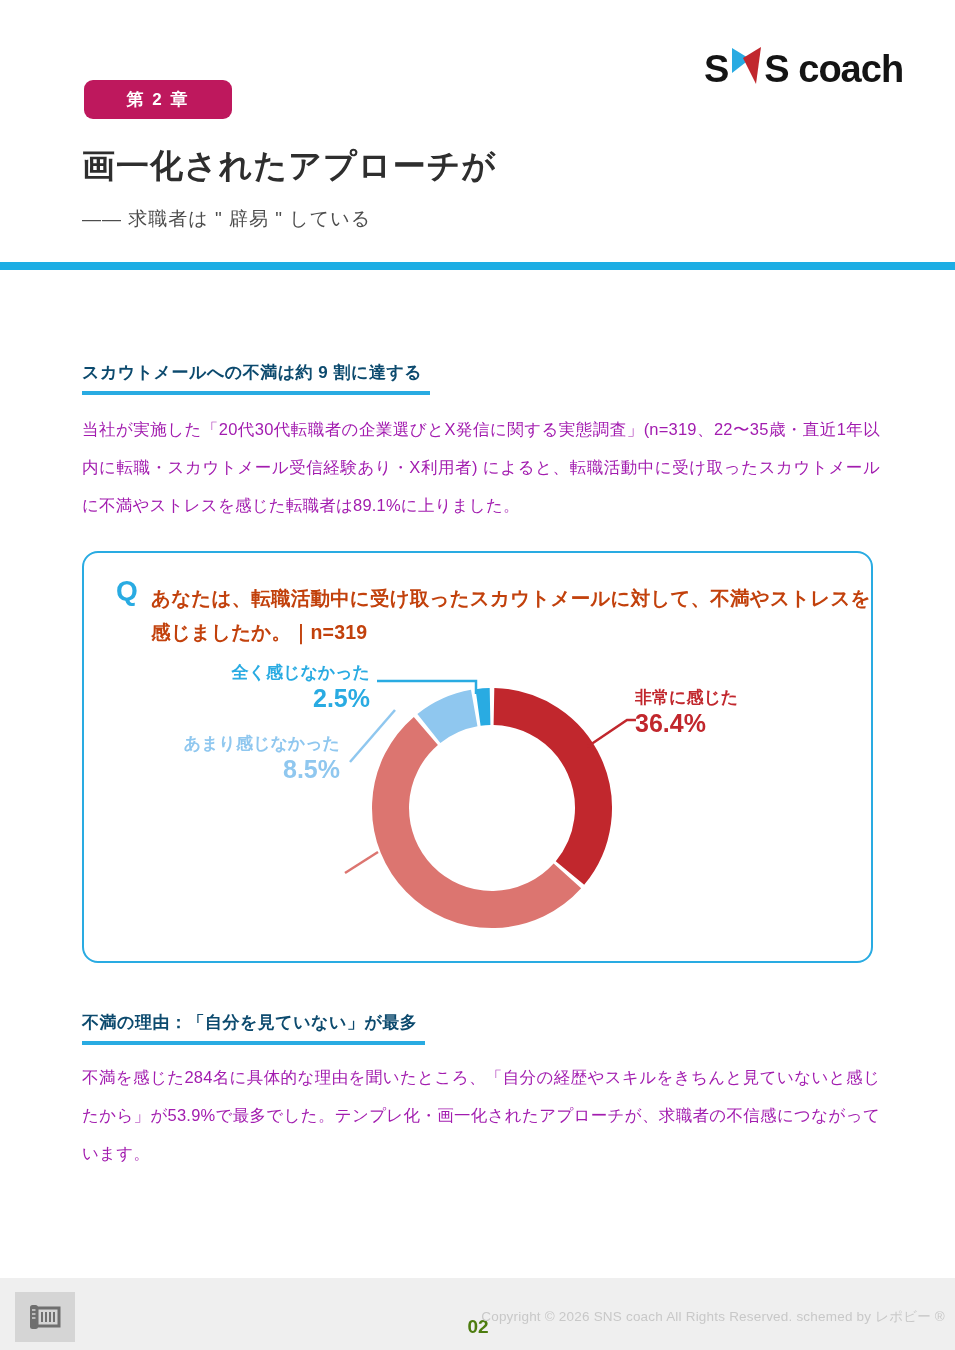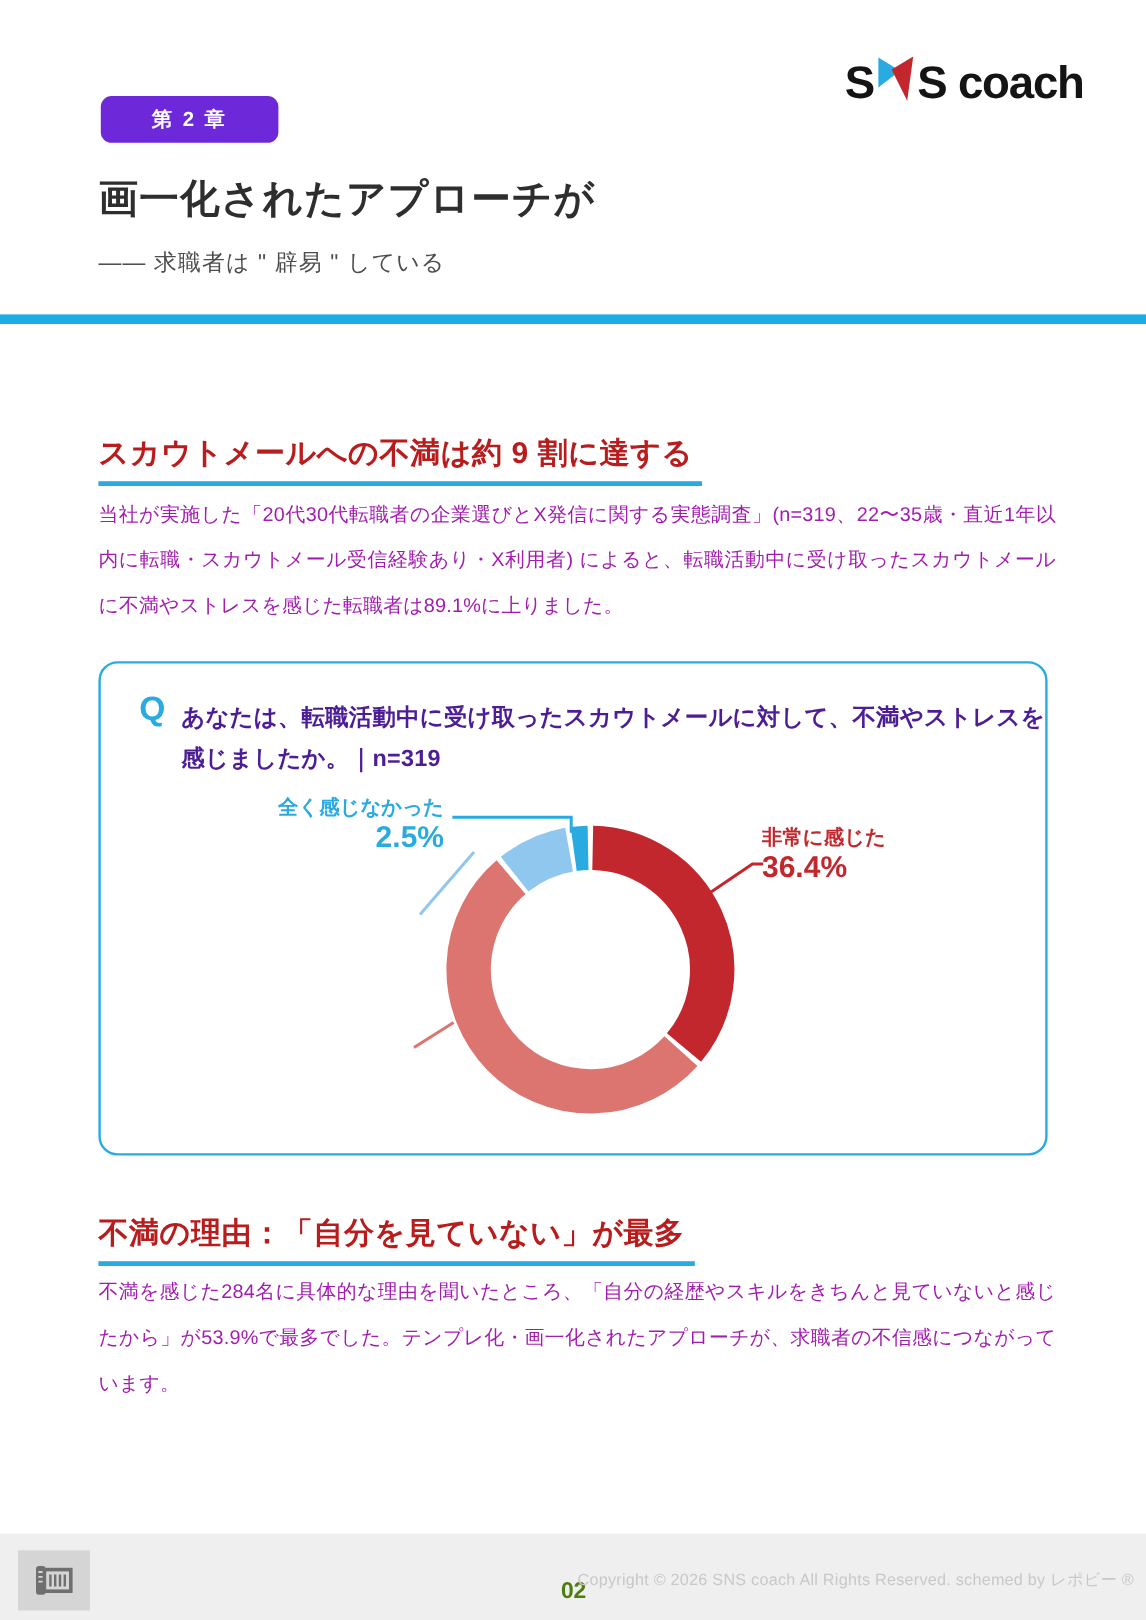--- a/index.html
+++ b/index.html
@@ -13,41 +13,41 @@
   }
   
   .logo {
     position:absolute; left:704px; top:44px;
     display:flex; align-items:center;
     font-size:38px; font-weight:700; color:#141414; letter-spacing:-1px;
   }
   .logo .n-mark { margin:0 1px; }
   .chapter-badge {
     position:absolute; left:84px; top:80px; width:148px; height:39px;
-    background:#6d28d9; border-radius:9px;
+    background:#be185d; border-radius:9px;
     display:flex; align-items:center; justify-content:center;
     color:#fff; font-size:17px; font-weight:700; letter-spacing:2px;
   }
   .page-title {
     position:absolute; left:82px; top:144px;
     font-size:33px; font-weight:700; color:#2e2e2e; letter-spacing:1px;
   }
   .page-subtitle {
     position:absolute; left:82px; top:206px;
     font-size:19px; color:#4d4d4d; letter-spacing:1px;
   }
   .top-divider {
     position:absolute; left:0; top:262px; width:955px; height:8px;
     background:#1CADE4;
   }
   
   .sec-heading {
     position:absolute; left:82px;
     display:inline-block;
-    font-size:25px; font-weight:700; color:#b91c1c;
+    font-size:17px; font-weight:700; color:#0c4a6e;
     padding:0 8px 7px 0;
     border-bottom:4px solid #29ABE2;
     letter-spacing:0.5px;
   }
   #sec1-heading { top:361px; }
   #sec2-heading { top:1011px; }
   .sec-body {
     position:absolute; left:82px; width:798px;
     font-size:16.5px; line-height:38px; color:#a21caf;
     letter-spacing:0.2px; text-align:justify;
@@ -58,21 +58,21 @@
   .q-box {
     position:absolute; left:82px; top:551px; width:791px; height:412px;
     border:2.5px solid #29ABE2; border-radius:16px; background:#fff;
   }
   .q-label {
     position:absolute; left:32px; top:22px;
     font-size:28px; font-weight:800; color:#29ABE2;
   }
   .q-text {
     position:absolute; left:67px; top:28px;
-    font-size:19.5px; font-weight:700; color:#4c1d95;
+    font-size:19.5px; font-weight:700; color:#c2410c;
     line-height:34px; letter-spacing:0.2px;
   }
   .chart-svg { position:absolute; left:0; top:0; width:786px; height:407px; }
   .chart-label {
     position:absolute; font-weight:700; line-height:1;
   }
   .chart-label .name { font-size:17px; display:block; }
   .chart-label .pct  { font-size:25px; display:block; margin-top:5px; }
   #lbl-none    { left:86px;  top:111px; width:200px; text-align:right; }
   #lbl-little  { left:56px;  top:182px; width:200px; text-align:right; }
@@ -135,20 +135,24 @@
     <polyline points="293,128 392,128 392,141" fill="none" stroke-width="2.5" stroke="#29ABE2"></polyline>
     <polyline points="266,209 311,157" fill="none" stroke-width="2.5" stroke="#8FC7EF"></polyline>
     <polyline points="261,320 294,299" fill="none" stroke-width="2.5" stroke="#DC7570"></polyline>
     <polyline points="503,194 543,167 552,167" fill="none" stroke-width="2.5" stroke="#C1272D"></polyline>
   </svg>
 
   <div class="chart-label" id="lbl-none" style="color: rgb(41, 171, 226);">
     <span class="name">全く感じなかった</span>
     <span class="pct">2.5%</span>
   </div>
+  <div class="chart-label" id="lbl-little" style="color: rgb(143, 199, 239);">
+    <span class="name">あまり感じなかった</span>
+    <span class="pct">8.5%</span>
+  </div>
   <div class="chart-label" id="lbl-very" style="color: rgb(193, 39, 45);">
     <span class="name">非常に感じた</span>
     <span class="pct">36.4%</span>
   </div>
 </div>
 
 <div class="sec-heading" id="sec2-heading">不満の理由：「自分を見ていない」が最多</div>
 <p class="sec-body" id="sec2-body">不満を感じた284名に具体的な理由を聞いたところ、「自分の経歴やスキルをきちんと見ていないと感じたから」が53.9%で最多でした。テンプレ化・画一化されたアプローチが、求職者の不信感につながっています。</p>
 
 <div class="footer">

